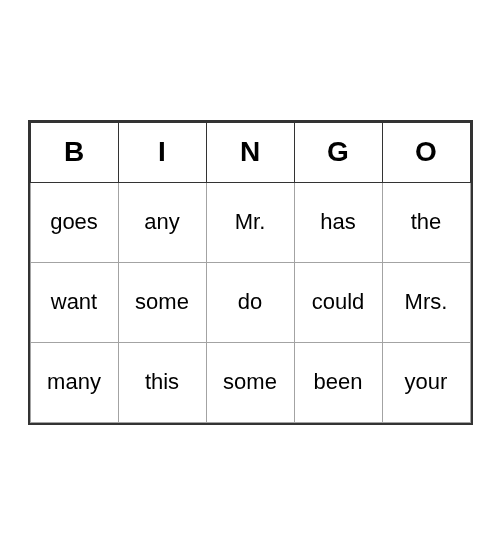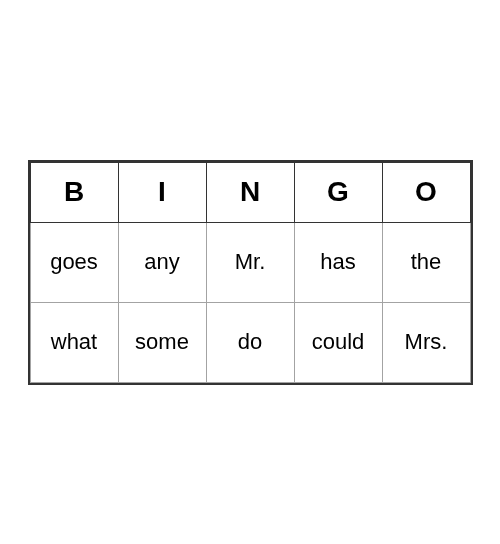--- a/index.html
+++ b/index.html
@@ -62,21 +62,28 @@
     </thead>
     <tbody id="bingo-body">
     <tr>
           <td>goes</td>
           <td>any</td>
           <td>Mr.</td>
           <td>has</td>
           <td>the</td>
         </tr>
         <tr>
-          <td>what</td>
+          <td>want</td>
           <td>some</td>
           <td>do</td>
           <td>could</td>
           <td>Mrs.</td>
+        </tr>
+        <tr>
+          <td>many</td>
+          <td>this</td>
+          <td>some</td>
+          <td>been</td>
+          <td>your</td>
         </tr>
       </tbody>
   </table>
 </div>
 
 </body></html>

